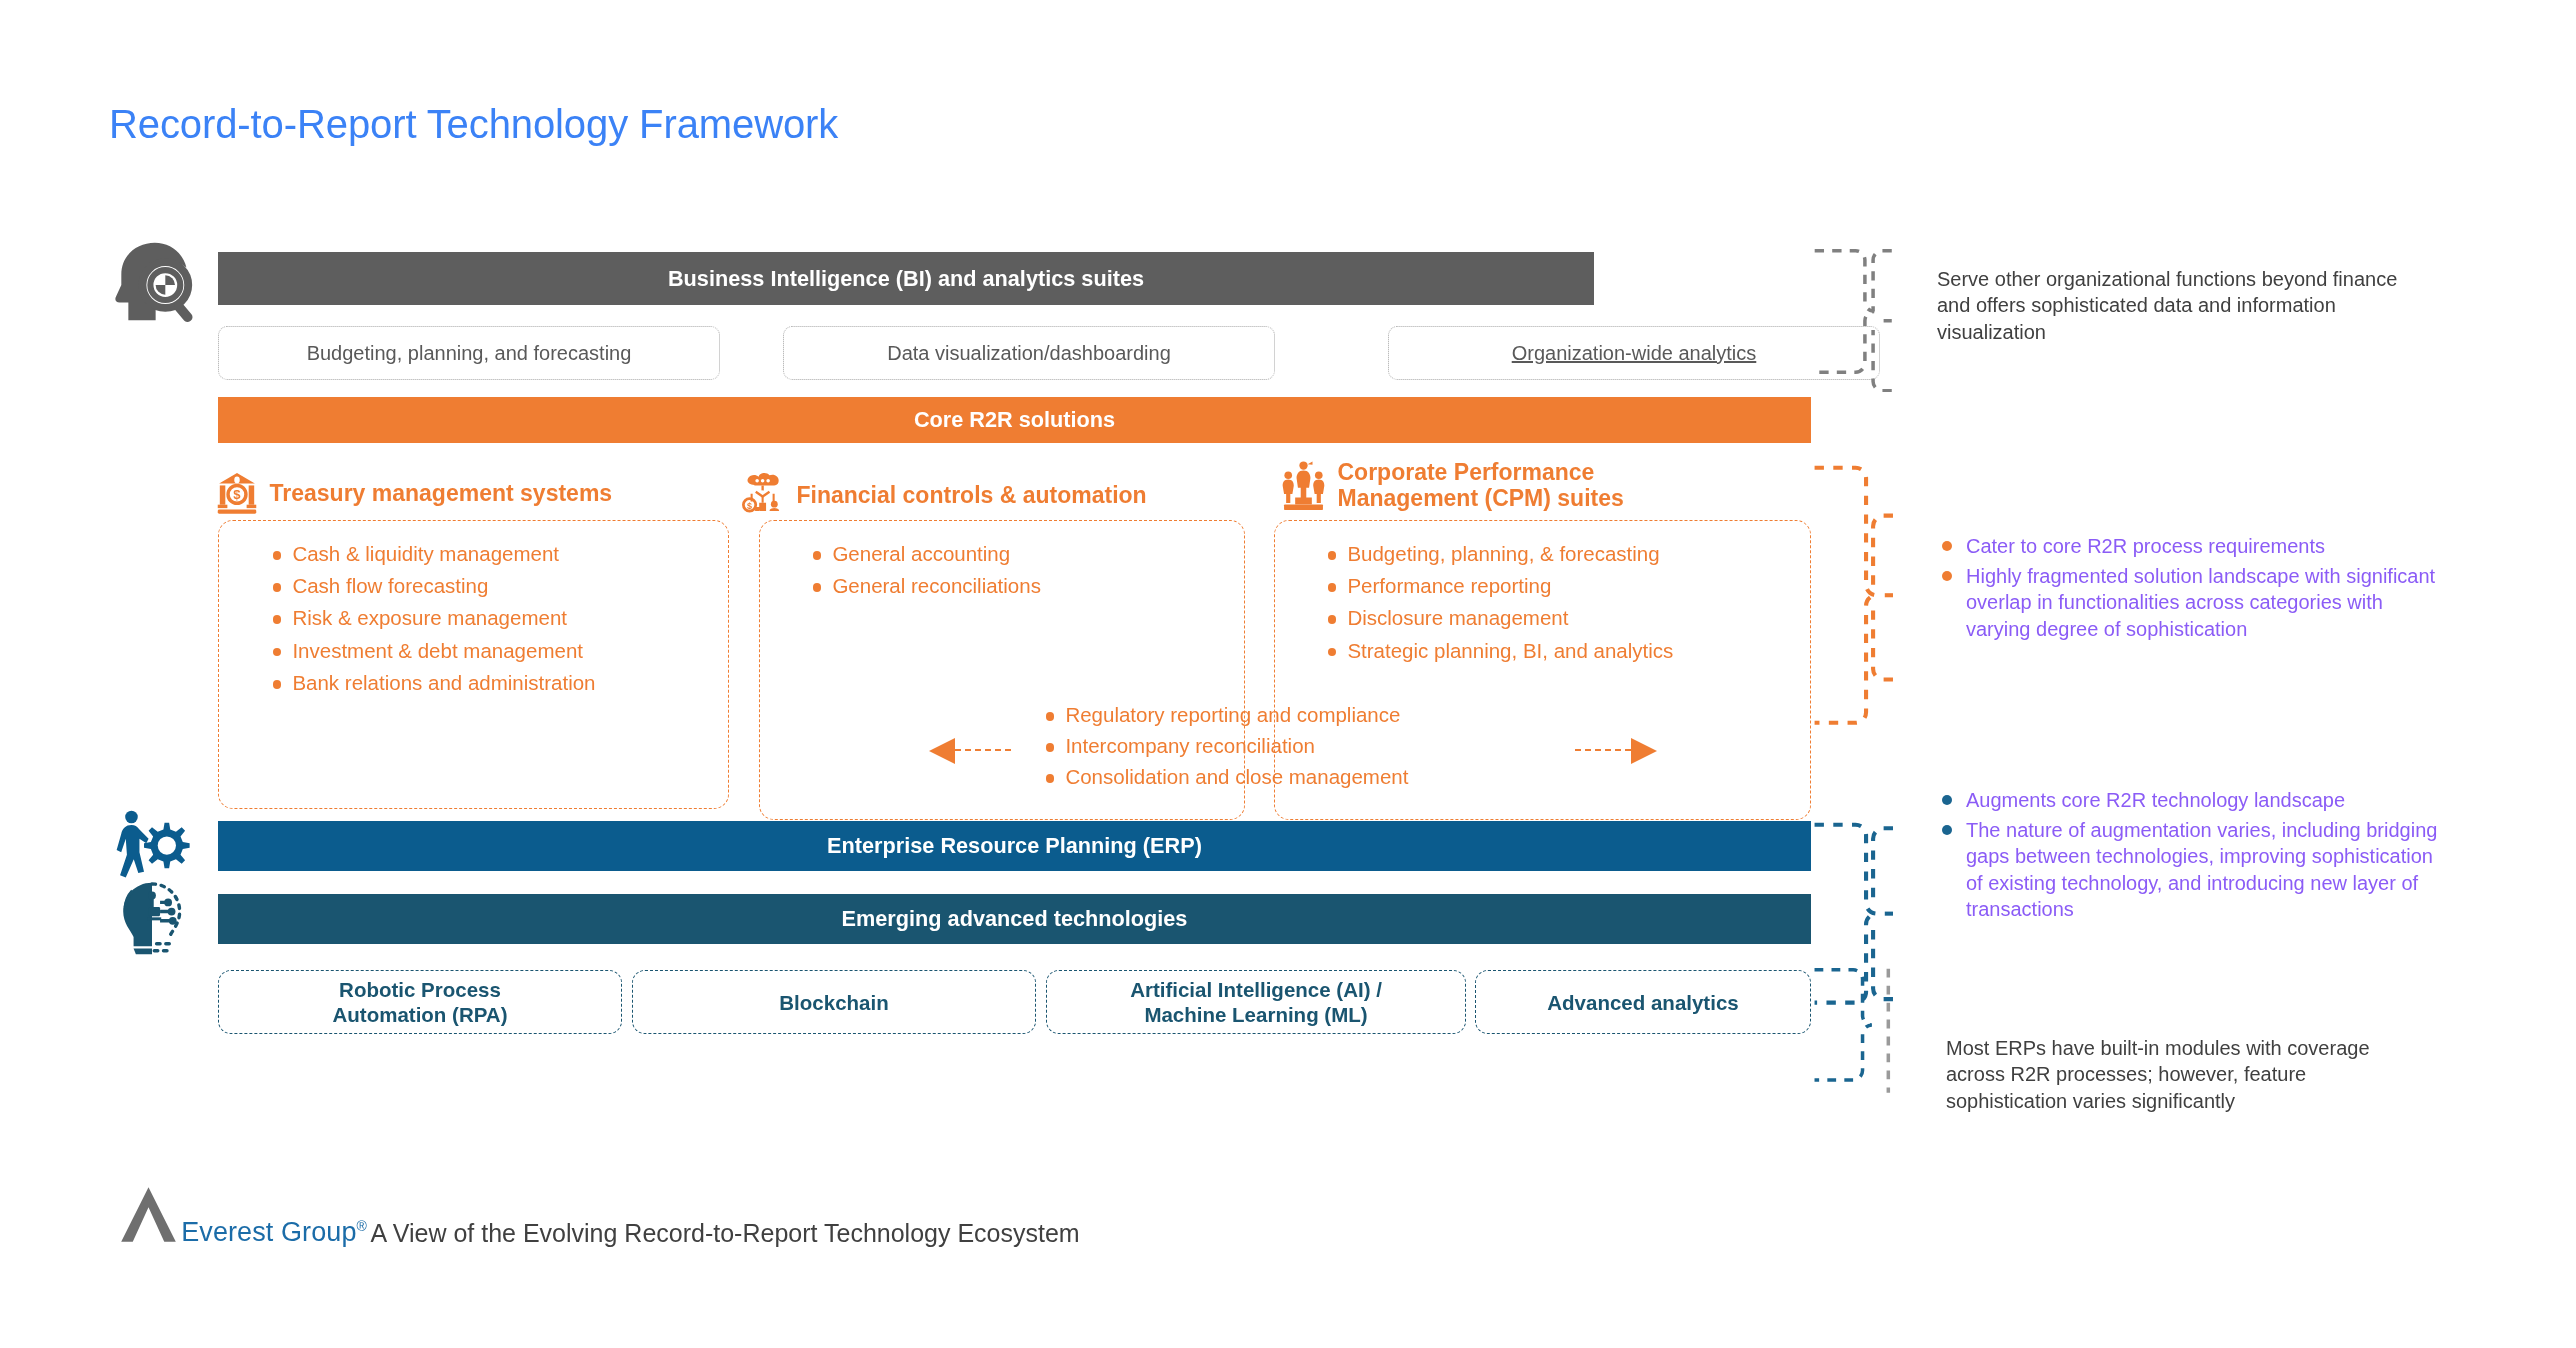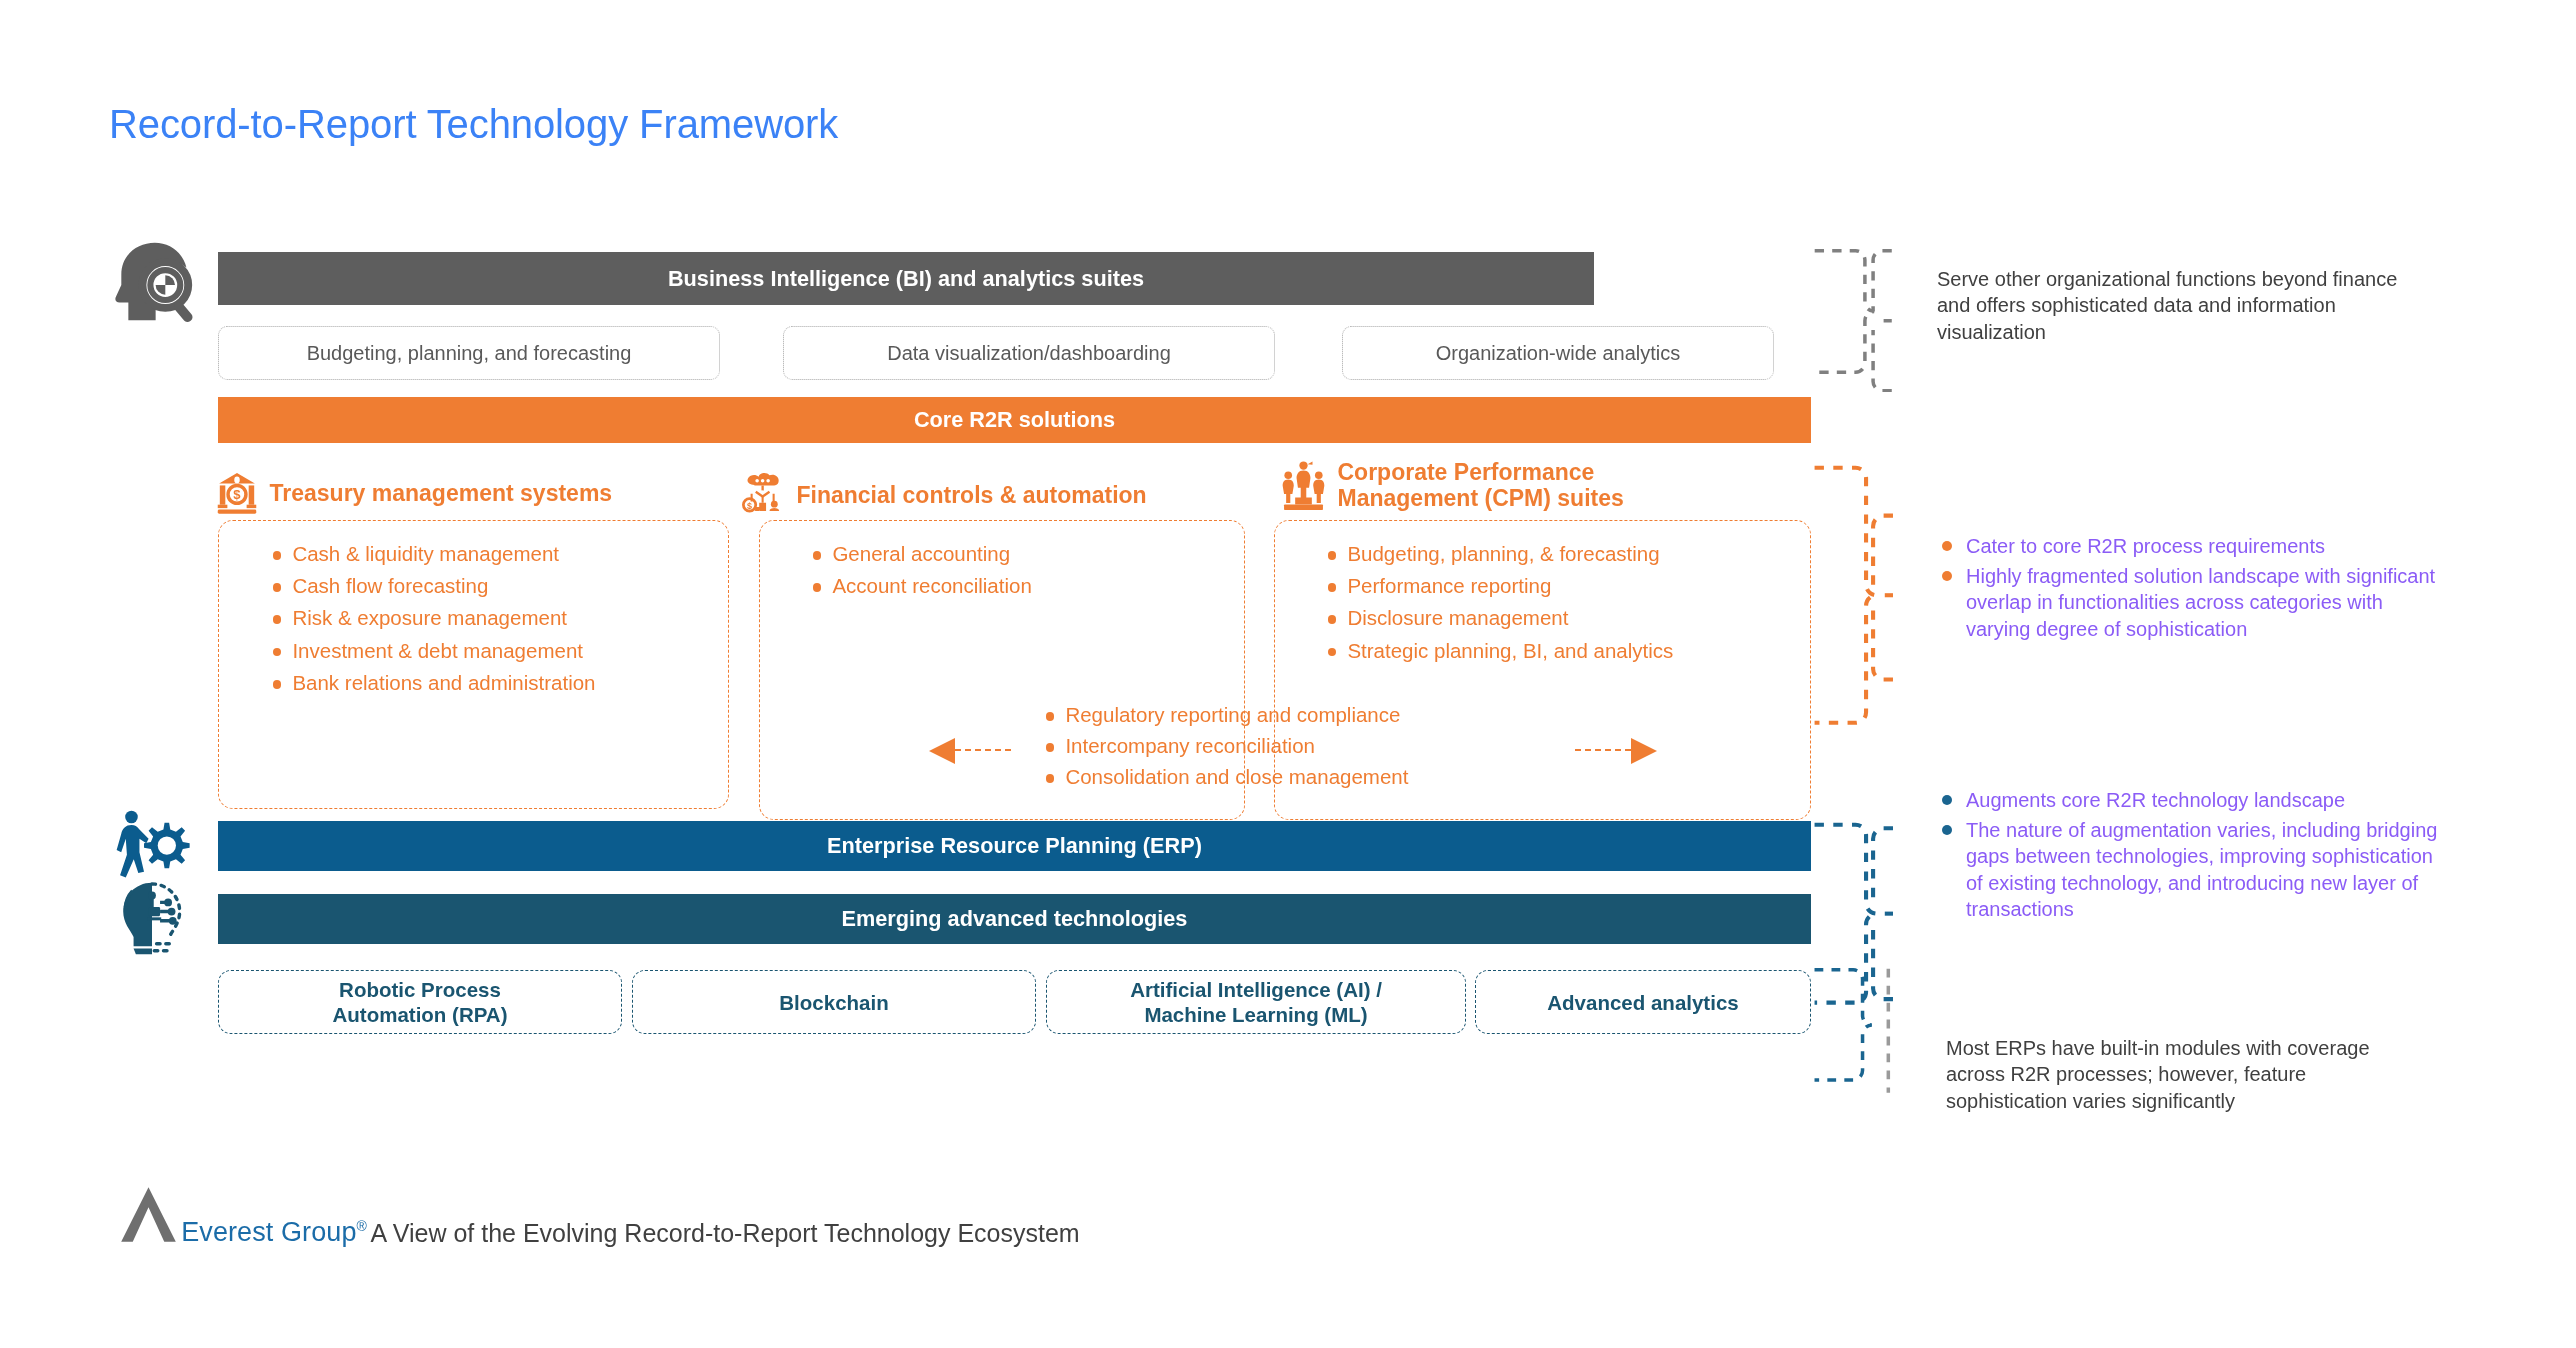--- a/index.html
+++ b/index.html
@@ -29,21 +29,21 @@
   .bar-emerging{left:218px;top:894px;width:1593px;height:50px;background:#1a5570;font-size:21.7px;}
 
   
   .bi-box{
     border:1.8px dotted #a6a6a6;border-radius:9.4px;background:#fff;
     display:flex;align-items:center;justify-content:center;
     color:#595959;font-size:20px;top:326px;height:54px;
   }
   .bi-b1{left:218px;width:502px;}
   .bi-b2{left:783px;width:492px;}
-  .bi-b3{left:1342px;width:432px;}
+  .bi-b3{left:1388px;width:492px;text-decoration:underline;}
 
   
   .cat-box{
     border:1.8px dashed #ef7d32;border-radius:15px;background:#fff;
   }
   .cat-treasury{left:218px;top:520px;width:511px;height:289px;}
   .cat-fin{left:759px;top:520px;width:486px;height:300px;}
   .cat-cpm{left:1274px;top:520px;width:537px;height:300px;}
 
   
@@ -206,21 +206,21 @@
   <ul class="abs blist list-treasury">
     <li>Cash &amp; liquidity management</li>
     <li>Cash flow forecasting</li>
     <li>Risk &amp; exposure management</li>
     <li>Investment &amp; debt management</li>
     <li>Bank relations and administration</li>
   </ul>
 
   <ul class="abs blist list-fin">
     <li>General accounting</li>
-    <li>Account reconciliation</li>
+    <li>General reconciliations</li>
   </ul>
 
   <ul class="abs blist list-cpm">
     <li>Budgeting, planning, &amp; forecasting</li>
     <li>Performance reporting</li>
     <li>Disclosure management</li>
     <li>Strategic planning, BI, and analytics</li>
   </ul>
 
   <ul class="abs blist list-shared">

